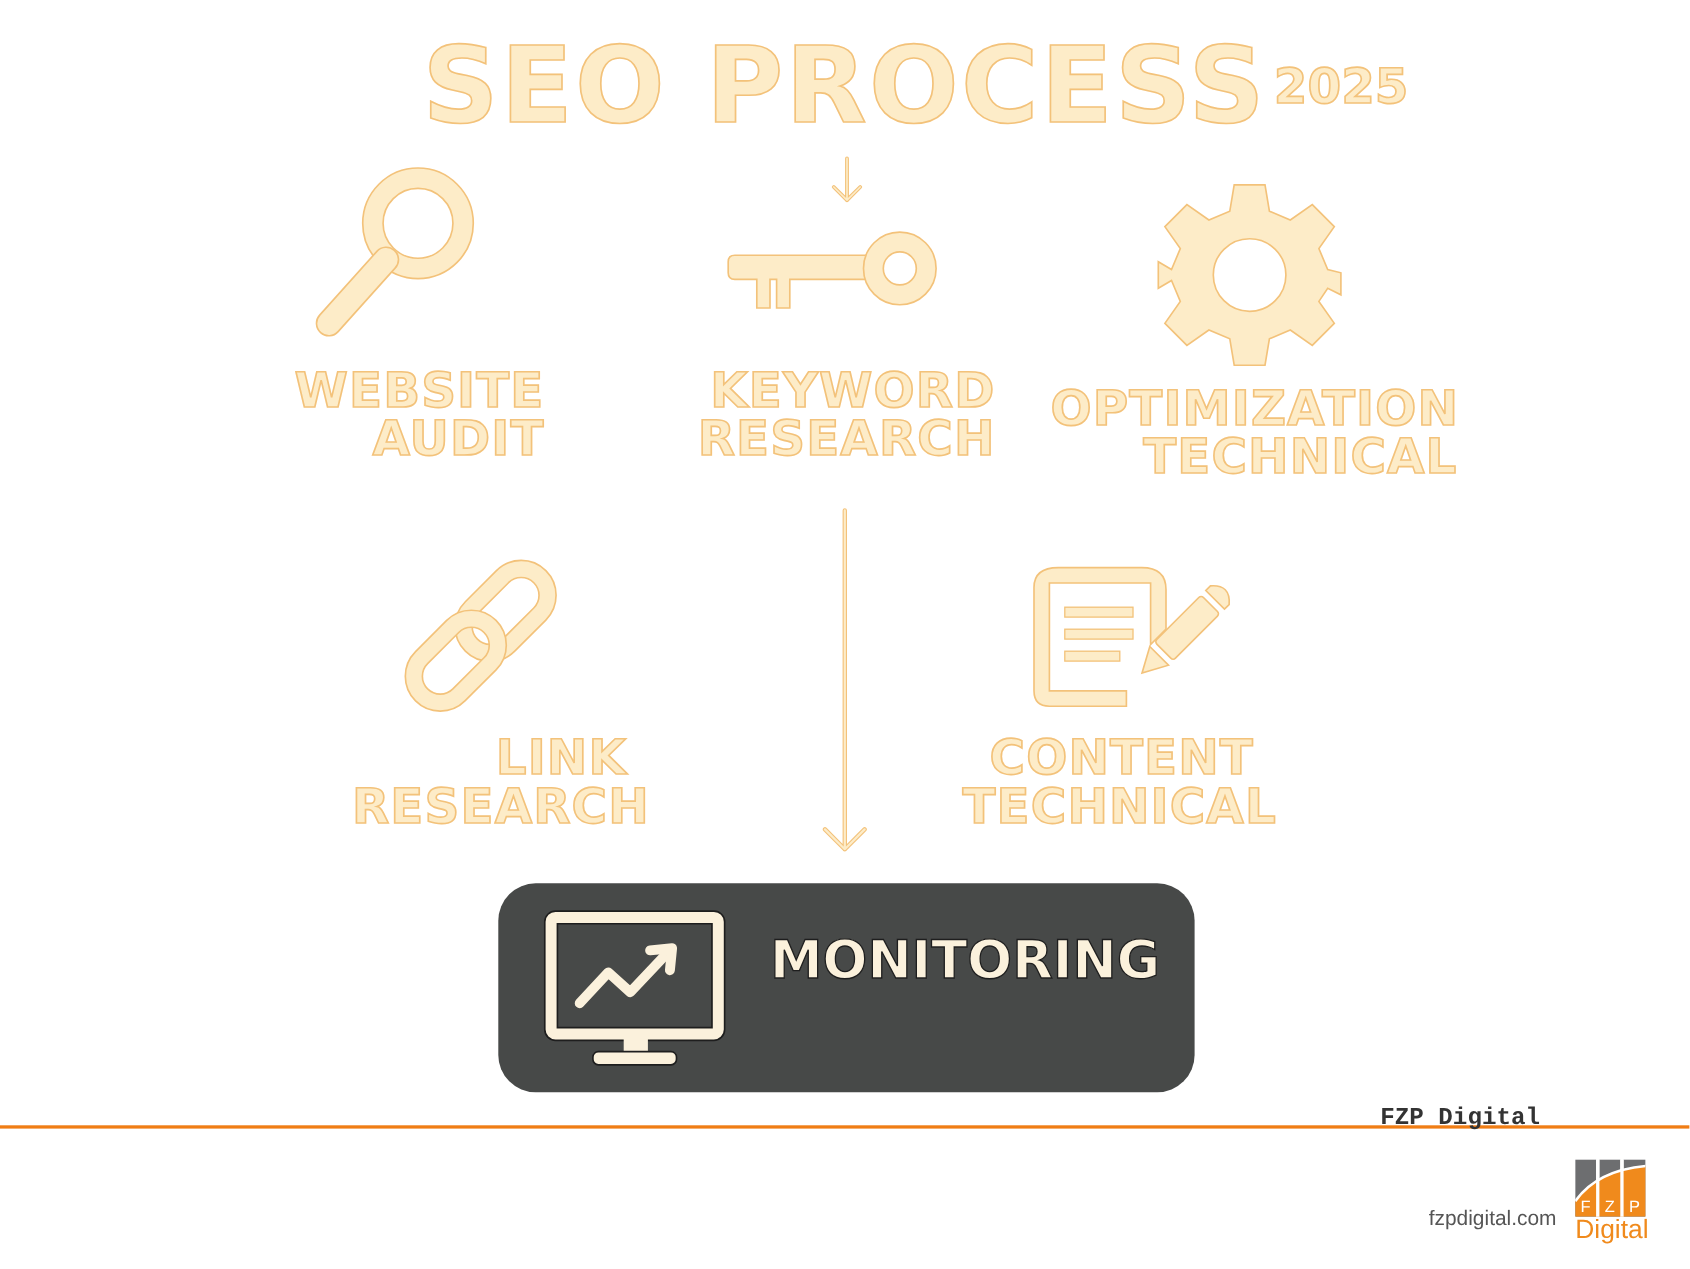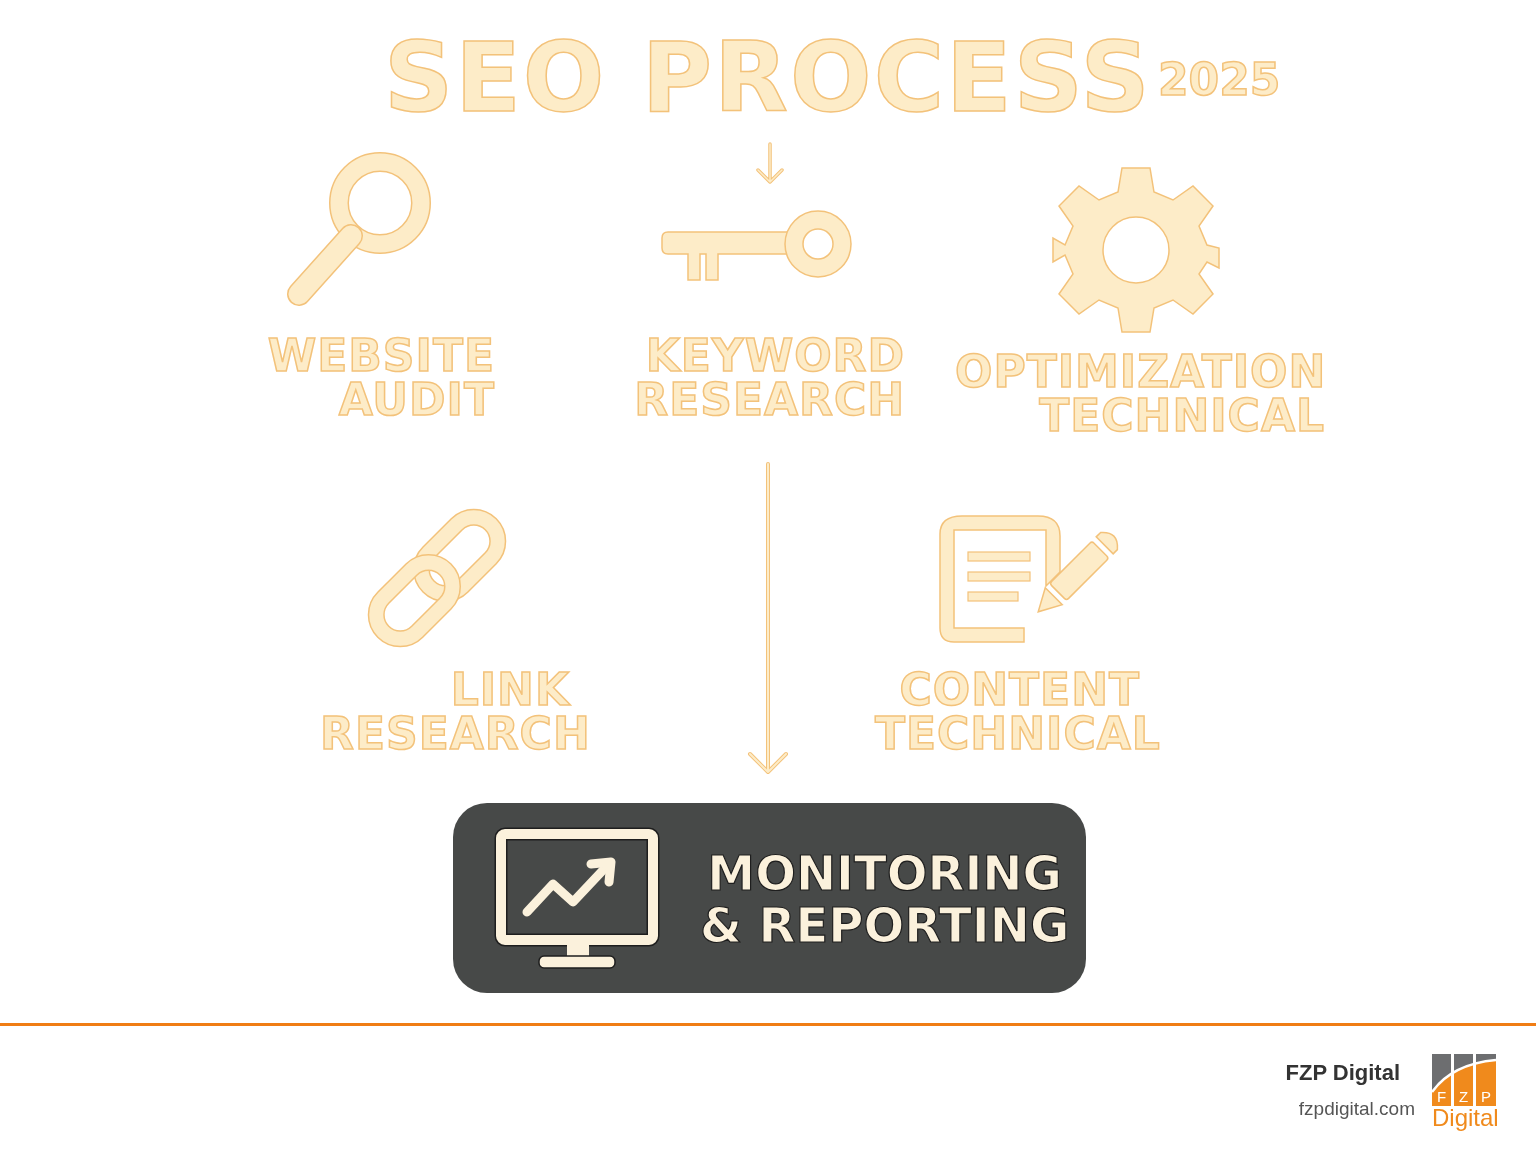--- a/index.html
+++ b/index.html
@@ -29,21 +29,21 @@
     #monitor-box {
       left: 453px; top: 803px; width: 633px; height: 190px;
       background: #474948; border-radius: 34px;
     }
     #monitor-text {
       left: 700px; top: 848px; font-size: 48px; line-height: 1.08;
       color: #fbf1dc; -webkit-text-stroke: 1.2px #1e1e1e; font-weight: bold;
       text-align: center; white-space: nowrap;
     }
     #footer-line { left: 0; top: 1023px; width: 1536px; height: 3px; background: #f07d14; }
-    #brand-name { right: 136px; top: 1060px; font-family: Liberation Sans, sans-serif; font-size: 22px; font-weight: bold; color: #333333; text-align: right; }
+    #brand-name { right: 136px; top: 1004px; font-family: Liberation Mono, monospace; font-size: 22px; font-weight: bold; color: #333333; text-align: right; }
     #brand-url { right: 121px; top: 1098px; font-family: "Liberation Sans", sans-serif; font-size: 19px; color: #555555; text-align: right; }
     #logo { left: 1432px; top: 1054px; width: 64px; height: 74px; }
     #logo-digital { left: 1432px; top: 1104px; width: 64px; font-family: "Liberation Sans", sans-serif; font-size: 24px; color: #f08a1c; text-align: center; }
   </style>
 </head>
 <body>
 
 <div id="title" class="abs cream-text">SEO PROCESS</div>
 <div id="year" class="abs cream-text">2025</div>
 
@@ -128,21 +128,20 @@
 <svg class="icon" style="left:493px;top:828px" width="168" height="142" viewBox="0 0 168 142">
   <rect x="8" y="6" width="152" height="106" rx="4" fill="none" stroke="#1e1e1e" stroke-width="13"></rect>
   <rect x="8" y="6" width="152" height="106" rx="4" fill="none" stroke="#fbf1dc" stroke-width="10"></rect>
   <path d="M34 84 L60 56 L80 74 L112 40" fill="none" stroke="#fbf1dc" stroke-width="9" stroke-linecap="round" stroke-linejoin="round"></path>
   <path d="M98 36 L118 34 L116 54" fill="none" stroke="#fbf1dc" stroke-width="9" stroke-linecap="round" stroke-linejoin="round"></path>
   <rect x="74" y="116" width="22" height="14" fill="#fbf1dc"></rect>
   <rect x="46" y="128" width="76" height="12" rx="5" fill="#fbf1dc" stroke="#1e1e1e" stroke-width="1.5"></rect>
 </svg>
 <div id="monitor-text" class="abs">
   <div>MONITORING</div>
-  <div>&amp; REPORTING</div>
 </div>
 
 <div id="footer-line" class="abs"></div>
 <div id="brand-name" class="abs">FZP Digital</div>
 <div id="brand-url" class="abs">fzpdigital.com</div>
 
 <svg id="logo" class="abs" viewBox="0 0 64 74">
   <rect x="0" y="0" width="19" height="52" fill="#6d6e70"></rect>
   <rect x="22" y="0" width="19" height="52" fill="#6d6e70"></rect>
   <rect x="44" y="0" width="20" height="52" fill="#6d6e70"></rect>

